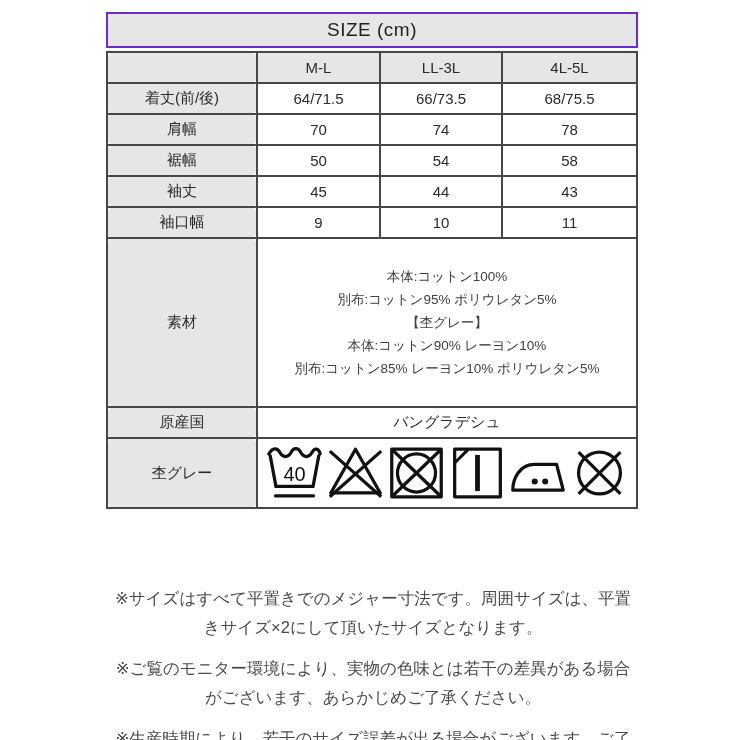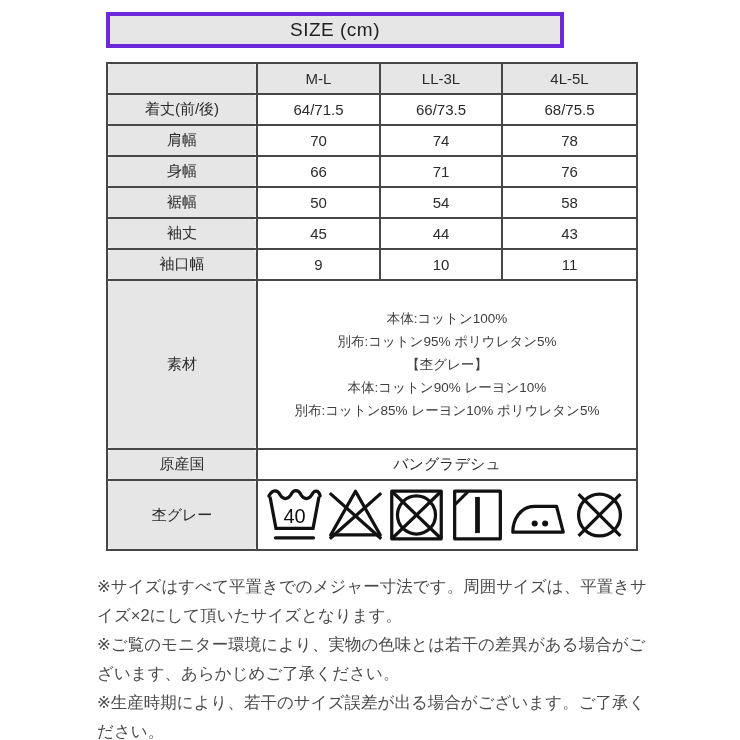--- a/index.html
+++ b/index.html
@@ -4,28 +4,28 @@
 <style>
   html,body{margin:0;padding:0;}
   body{
     width:740px;height:740px;background:#ffffff;
     font-family:"Liberation Sans","DejaVu Sans",sans-serif;
     color:#2e2e2e;
   }
   .page{position:relative;width:740px;height:740px;background:#fff;overflow:hidden;}
 
   .title-bar{
-    position:absolute;left:106px;top:12px;width:458px;height:36px;
-    box-sizing:border-box;background:#e6e6e6;border:4px solid #6d28d9;
+    position:absolute;left:106px;top:12px;width:532px;height:36px;
+    box-sizing:border-box;background:#e6e6e6;border:2px solid #6d28d9;
     display:flex;align-items:center;justify-content:center;
     font-size:19px;color:#1f1f1f;letter-spacing:.5px;
   }
 
   table.size-table{
-    position:absolute;left:106px;top:62px;width:530px;
+    position:absolute;left:106px;top:51px;width:530px;
     border-collapse:collapse;table-layout:fixed;
     font-size:15px;color:#2b2b2b;
   }
   table.size-table td,table.size-table th{
     border:2px solid #474747;text-align:center;vertical-align:middle;
     padding:0;font-weight:normal;overflow:hidden;
   }
   th.lbl,td.lbl{background:#e6e6e6;border-radius:7px;}
   tr.hrow th{background:#e6e6e6;height:29px;}
   tr.mrow td{height:29px;}
@@ -33,21 +33,21 @@
   .material-lines{font-size:13.5px;line-height:23px;color:#404040;}
   tr.origin-row td{height:29px;}
   tr.care-row td.content{height:68px;}
   .care-icons{display:flex;justify-content:center;gap:2px;padding:2px 0;}
   .care-icons svg{display:block;}
 
   .notes{
     position:absolute;left:97px;top:572px;width:552px;
     font-size:16.5px;line-height:29px;color:#4a4a4a;
   }
-  .notes p{margin:0;}
+  .notes p{margin:12px;text-align:center;}
 </style>
 </head>
 <body>
 
 <div class="page">
 
   <div class="title-bar">SIZE (cm)</div>
 
   <table class="size-table">
     <colgroup>
@@ -68,26 +68,20 @@
         <td class="lbl">着丈(前/後)</td>
         <td>64/71.5</td>
         <td>66/73.5</td>
         <td>68/75.5</td>
       </tr>
       <tr class="mrow">
         <td class="lbl">肩幅</td>
         <td>70</td>
         <td>74</td>
         <td>78</td>
-      </tr>
-      <tr class="mrow">
-        <td class="lbl">身幅</td>
-        <td>66</td>
-        <td>71</td>
-        <td>76</td>
       </tr>
       <tr class="mrow">
         <td class="lbl">裾幅</td>
         <td>50</td>
         <td>54</td>
         <td>58</td>
       </tr>
       <tr class="mrow">
         <td class="lbl">袖丈</td>
         <td>45</td>

